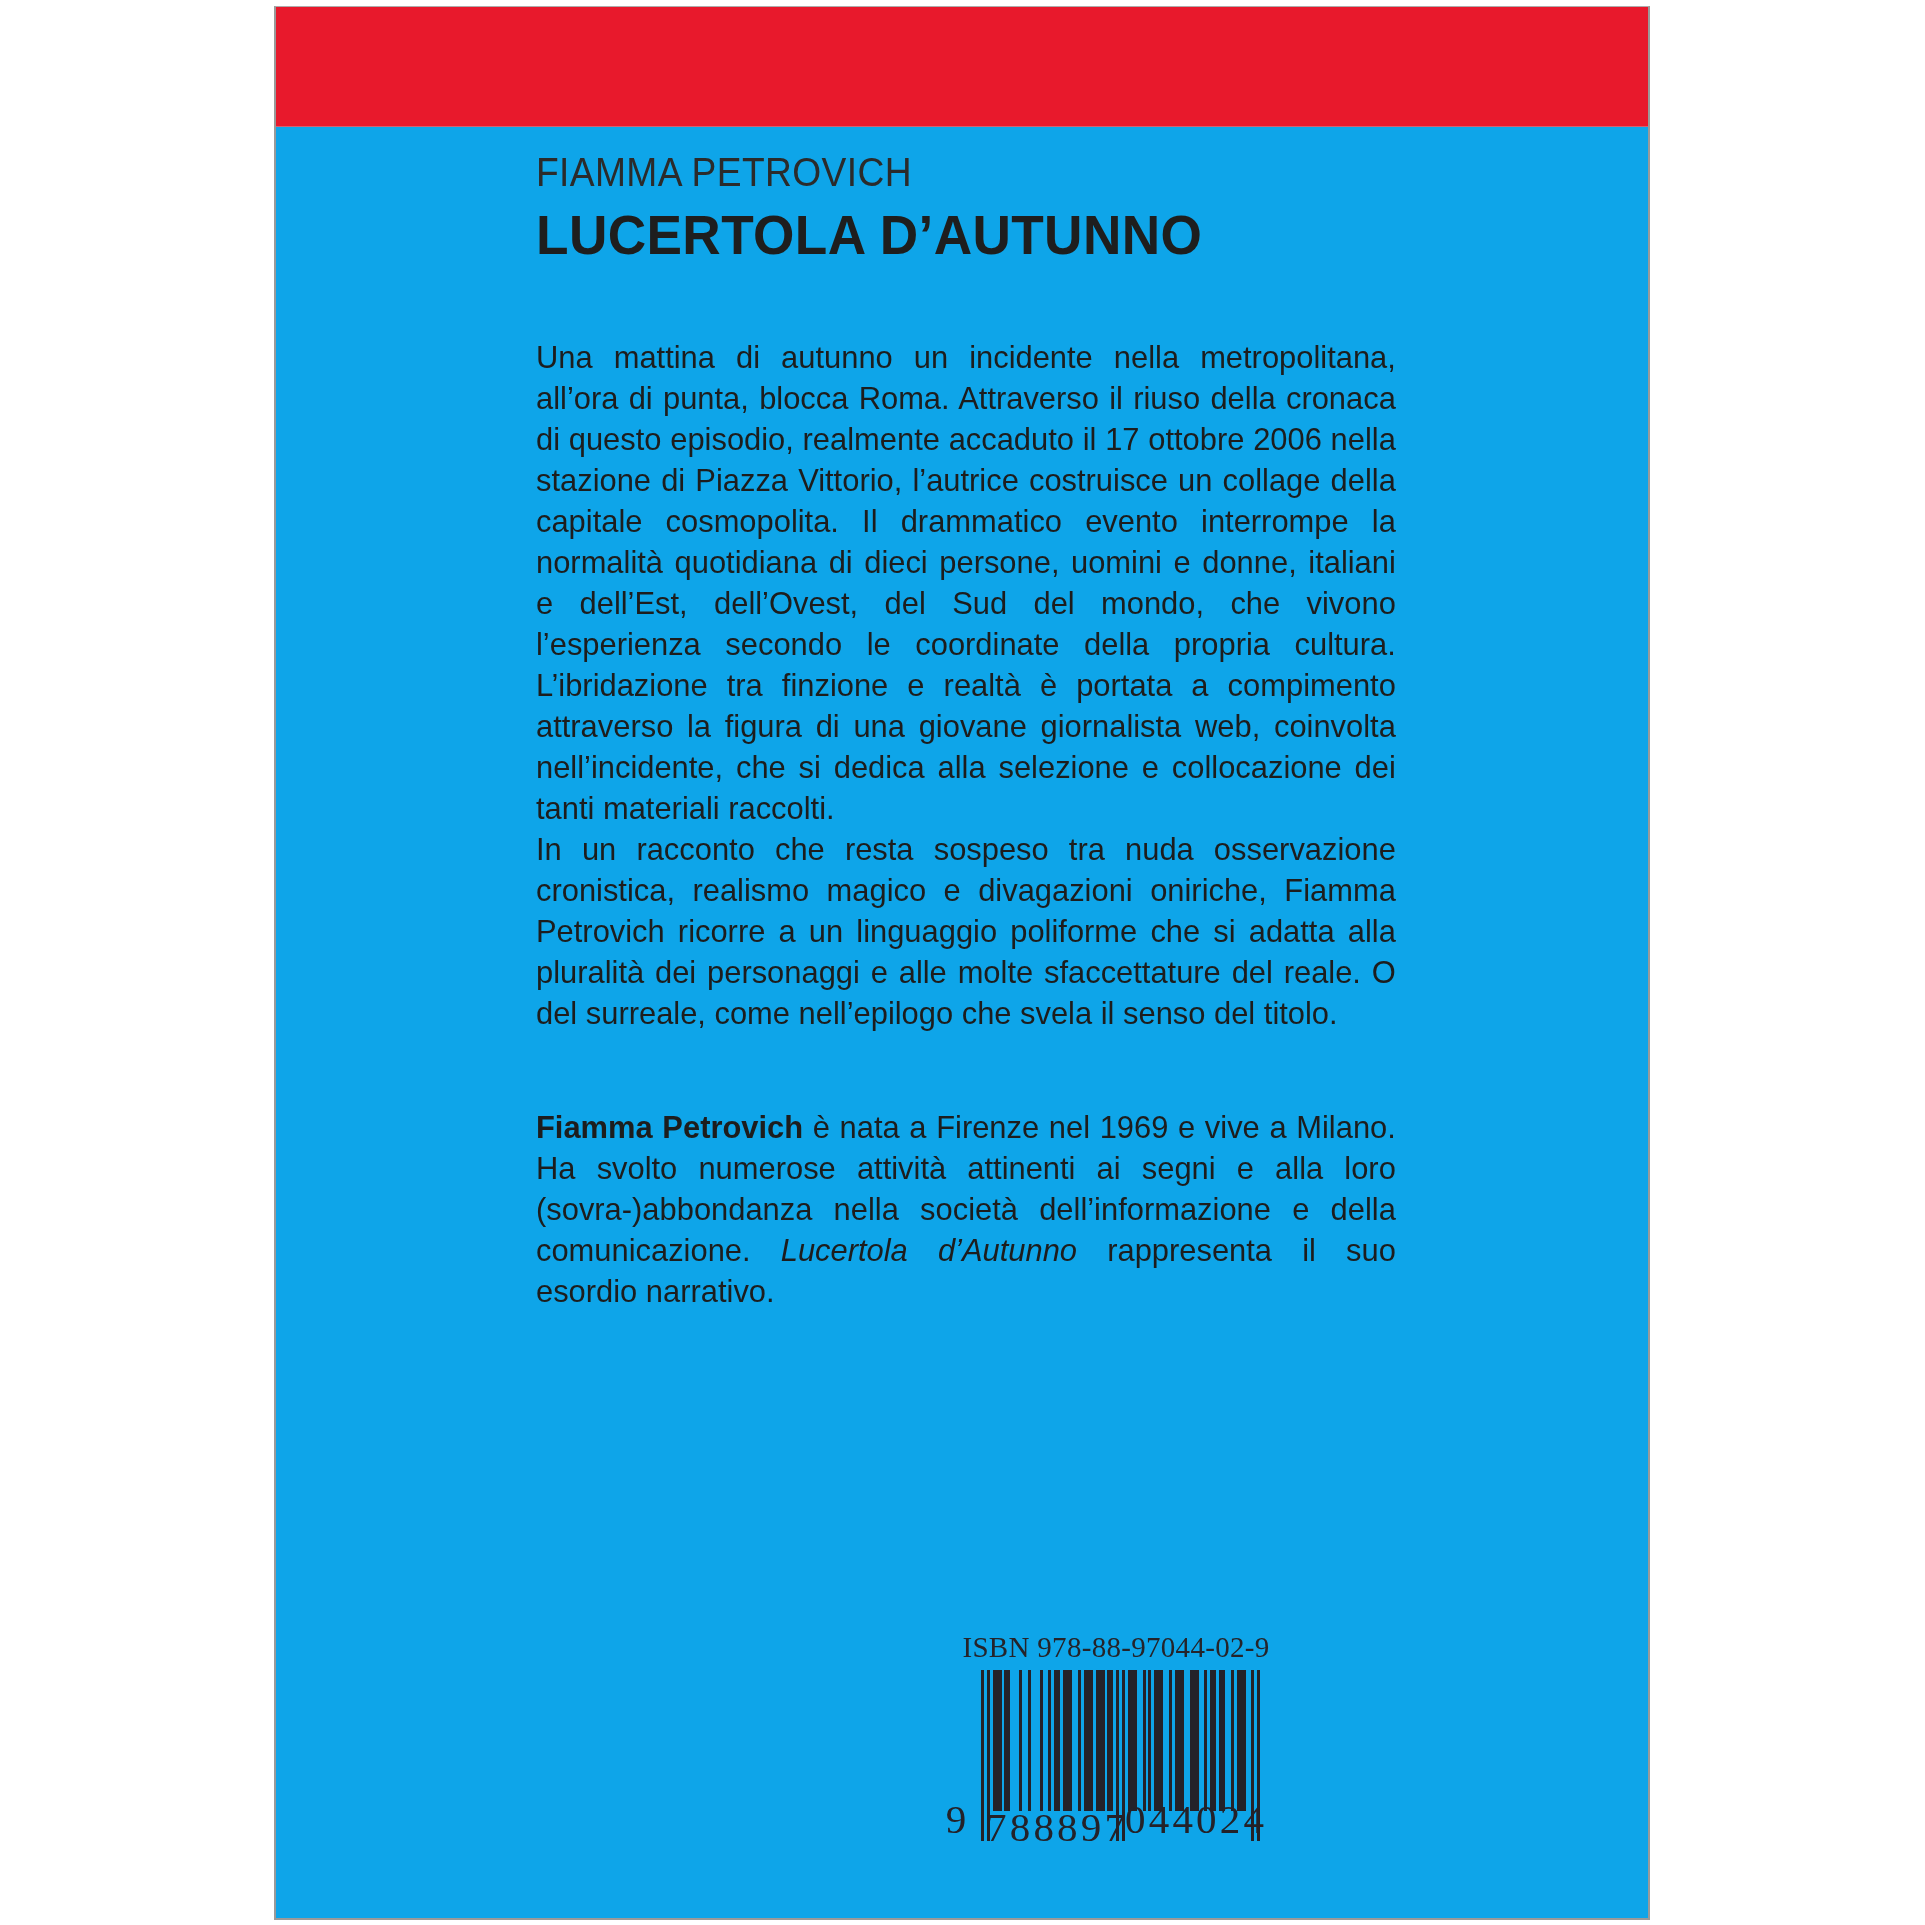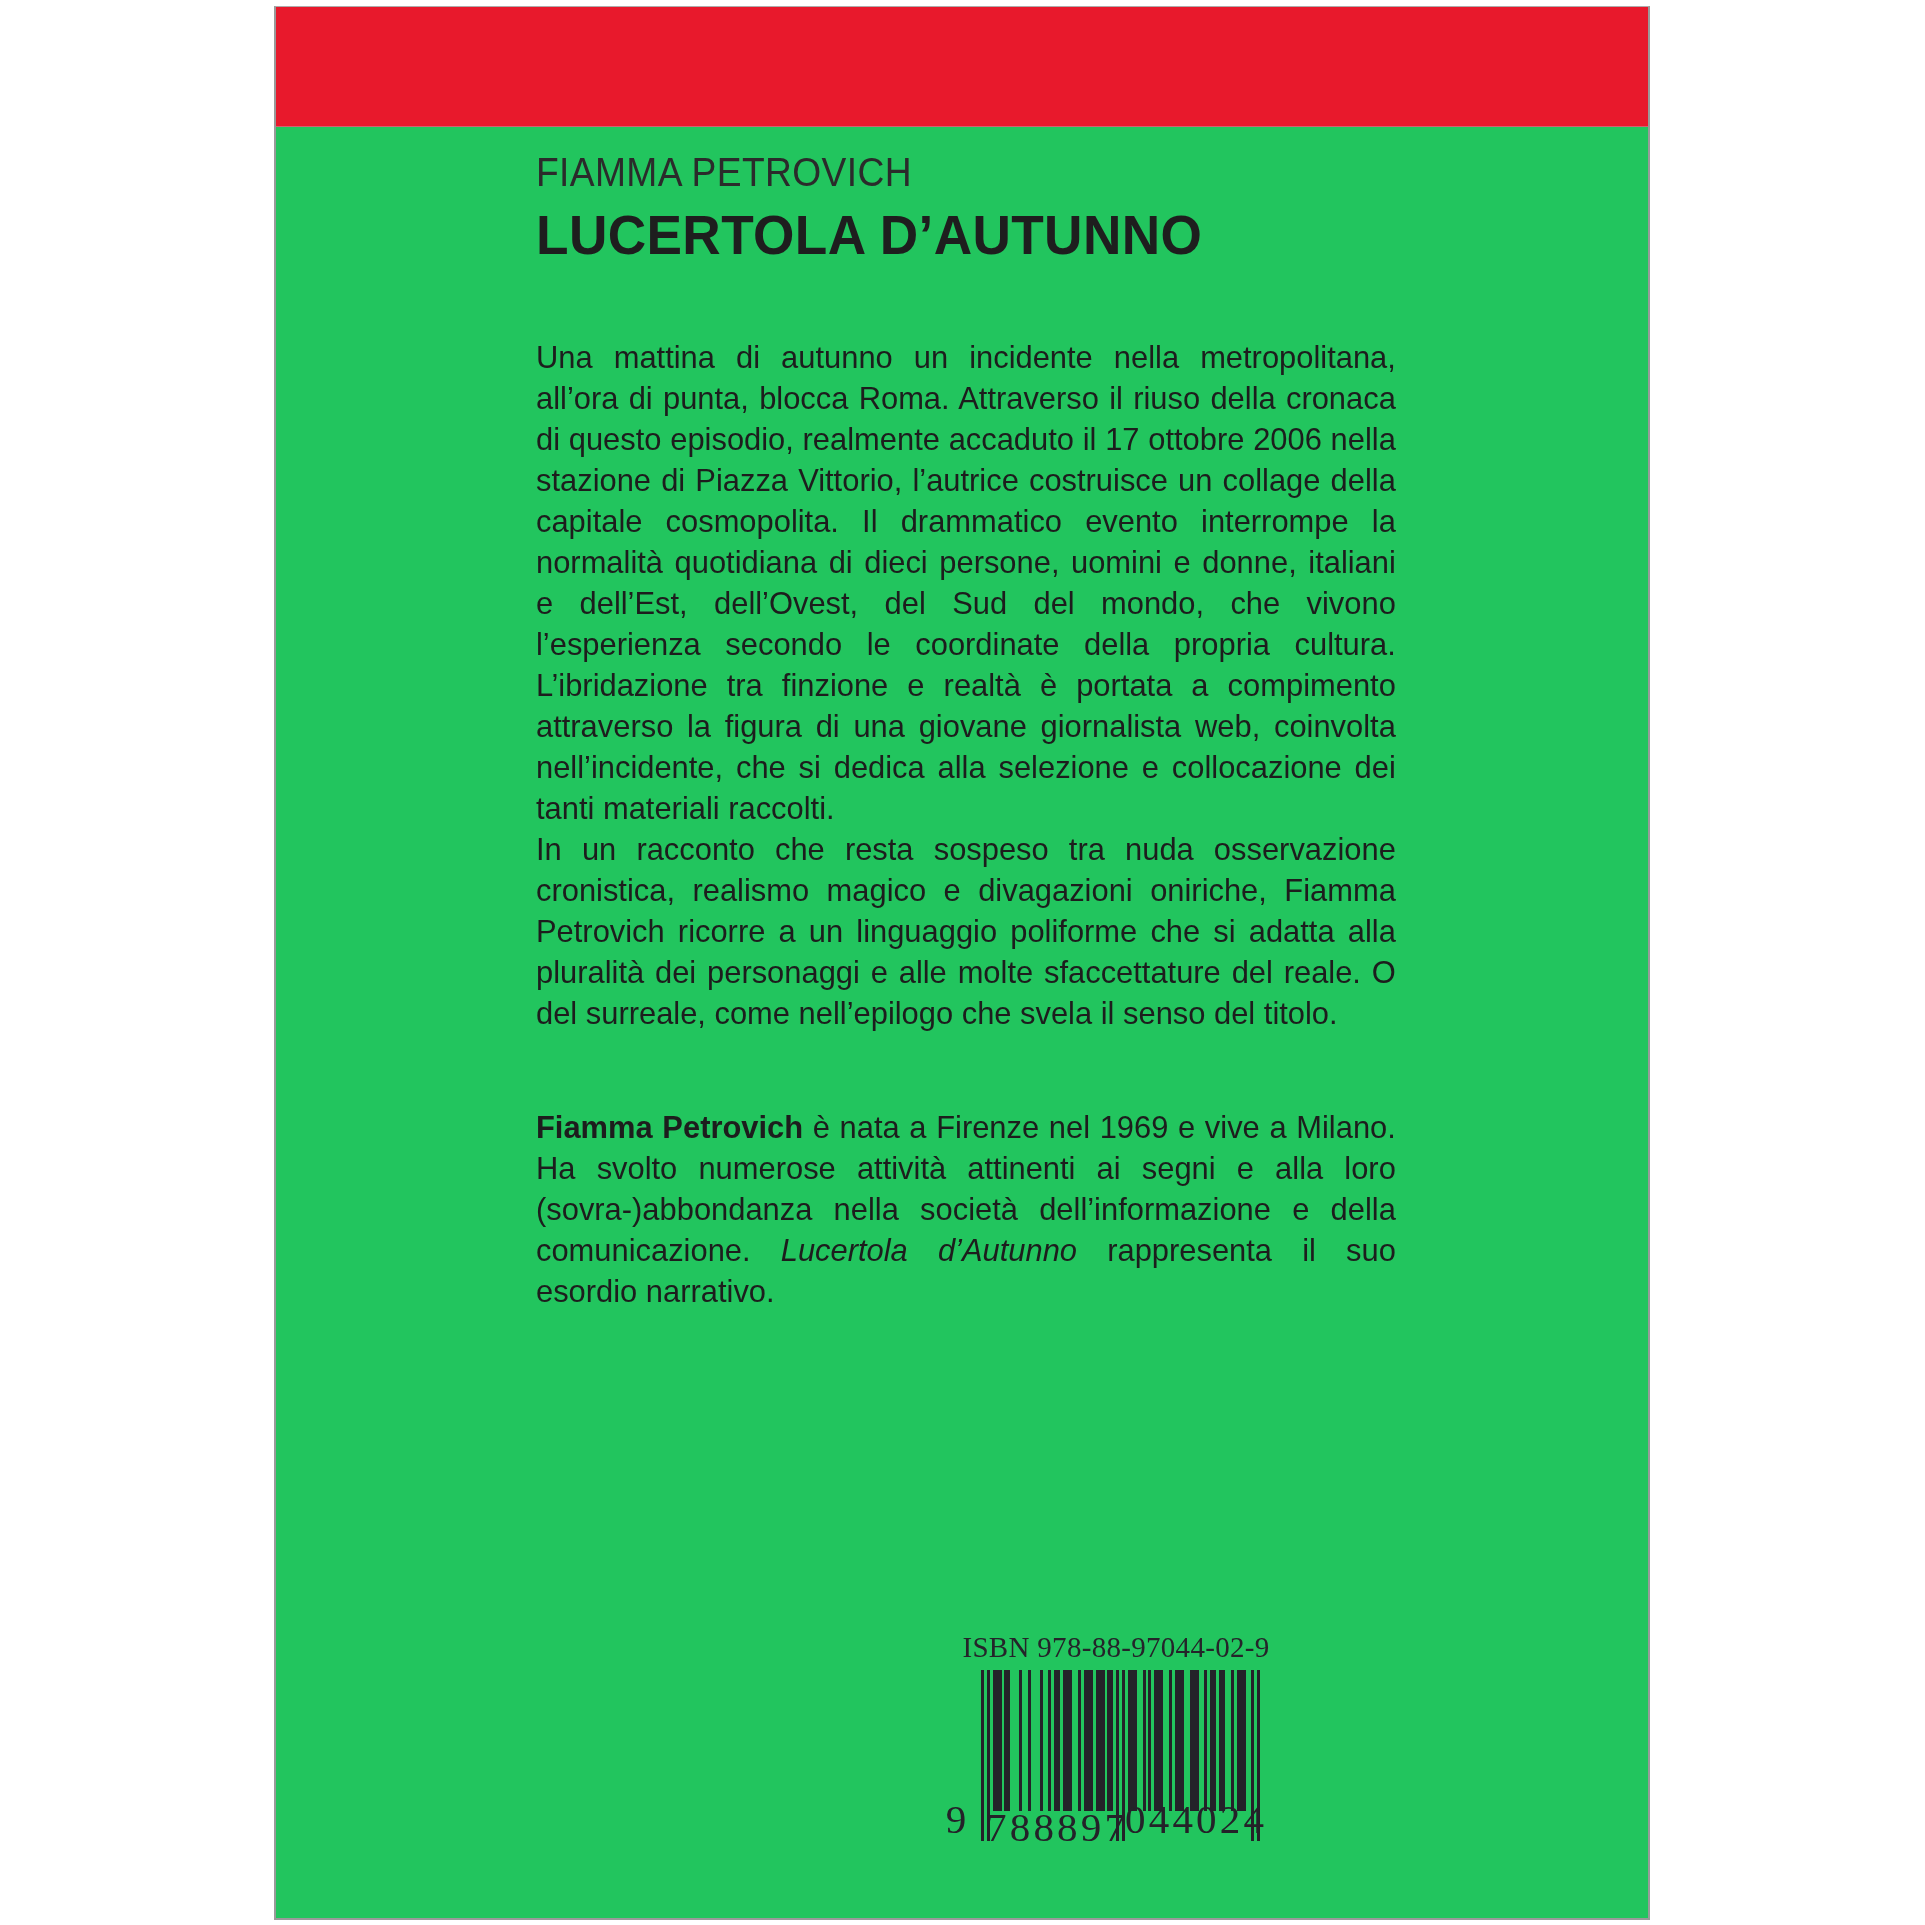--- a/index.html
+++ b/index.html
@@ -19,21 +19,21 @@
     font-family: "Liberation Sans", sans-serif;
   }
 
   
   #cover {
     position: absolute;
     left: 274px;
     top: 6.4px;
     width: 1376px;
     height: 1914px;
-    background: #22c55e;
+    background: #0ea5e9;
     box-sizing: border-box;
     border-left: 2.4px solid #9a9a9a;
     border-right: 2.4px solid #9a9a9a;
     border-bottom: 2.4px solid #9a9a9a;
     border-top: 1.6px solid #b0aaab;
   }
 
   
   #red-band {
     position: absolute;

